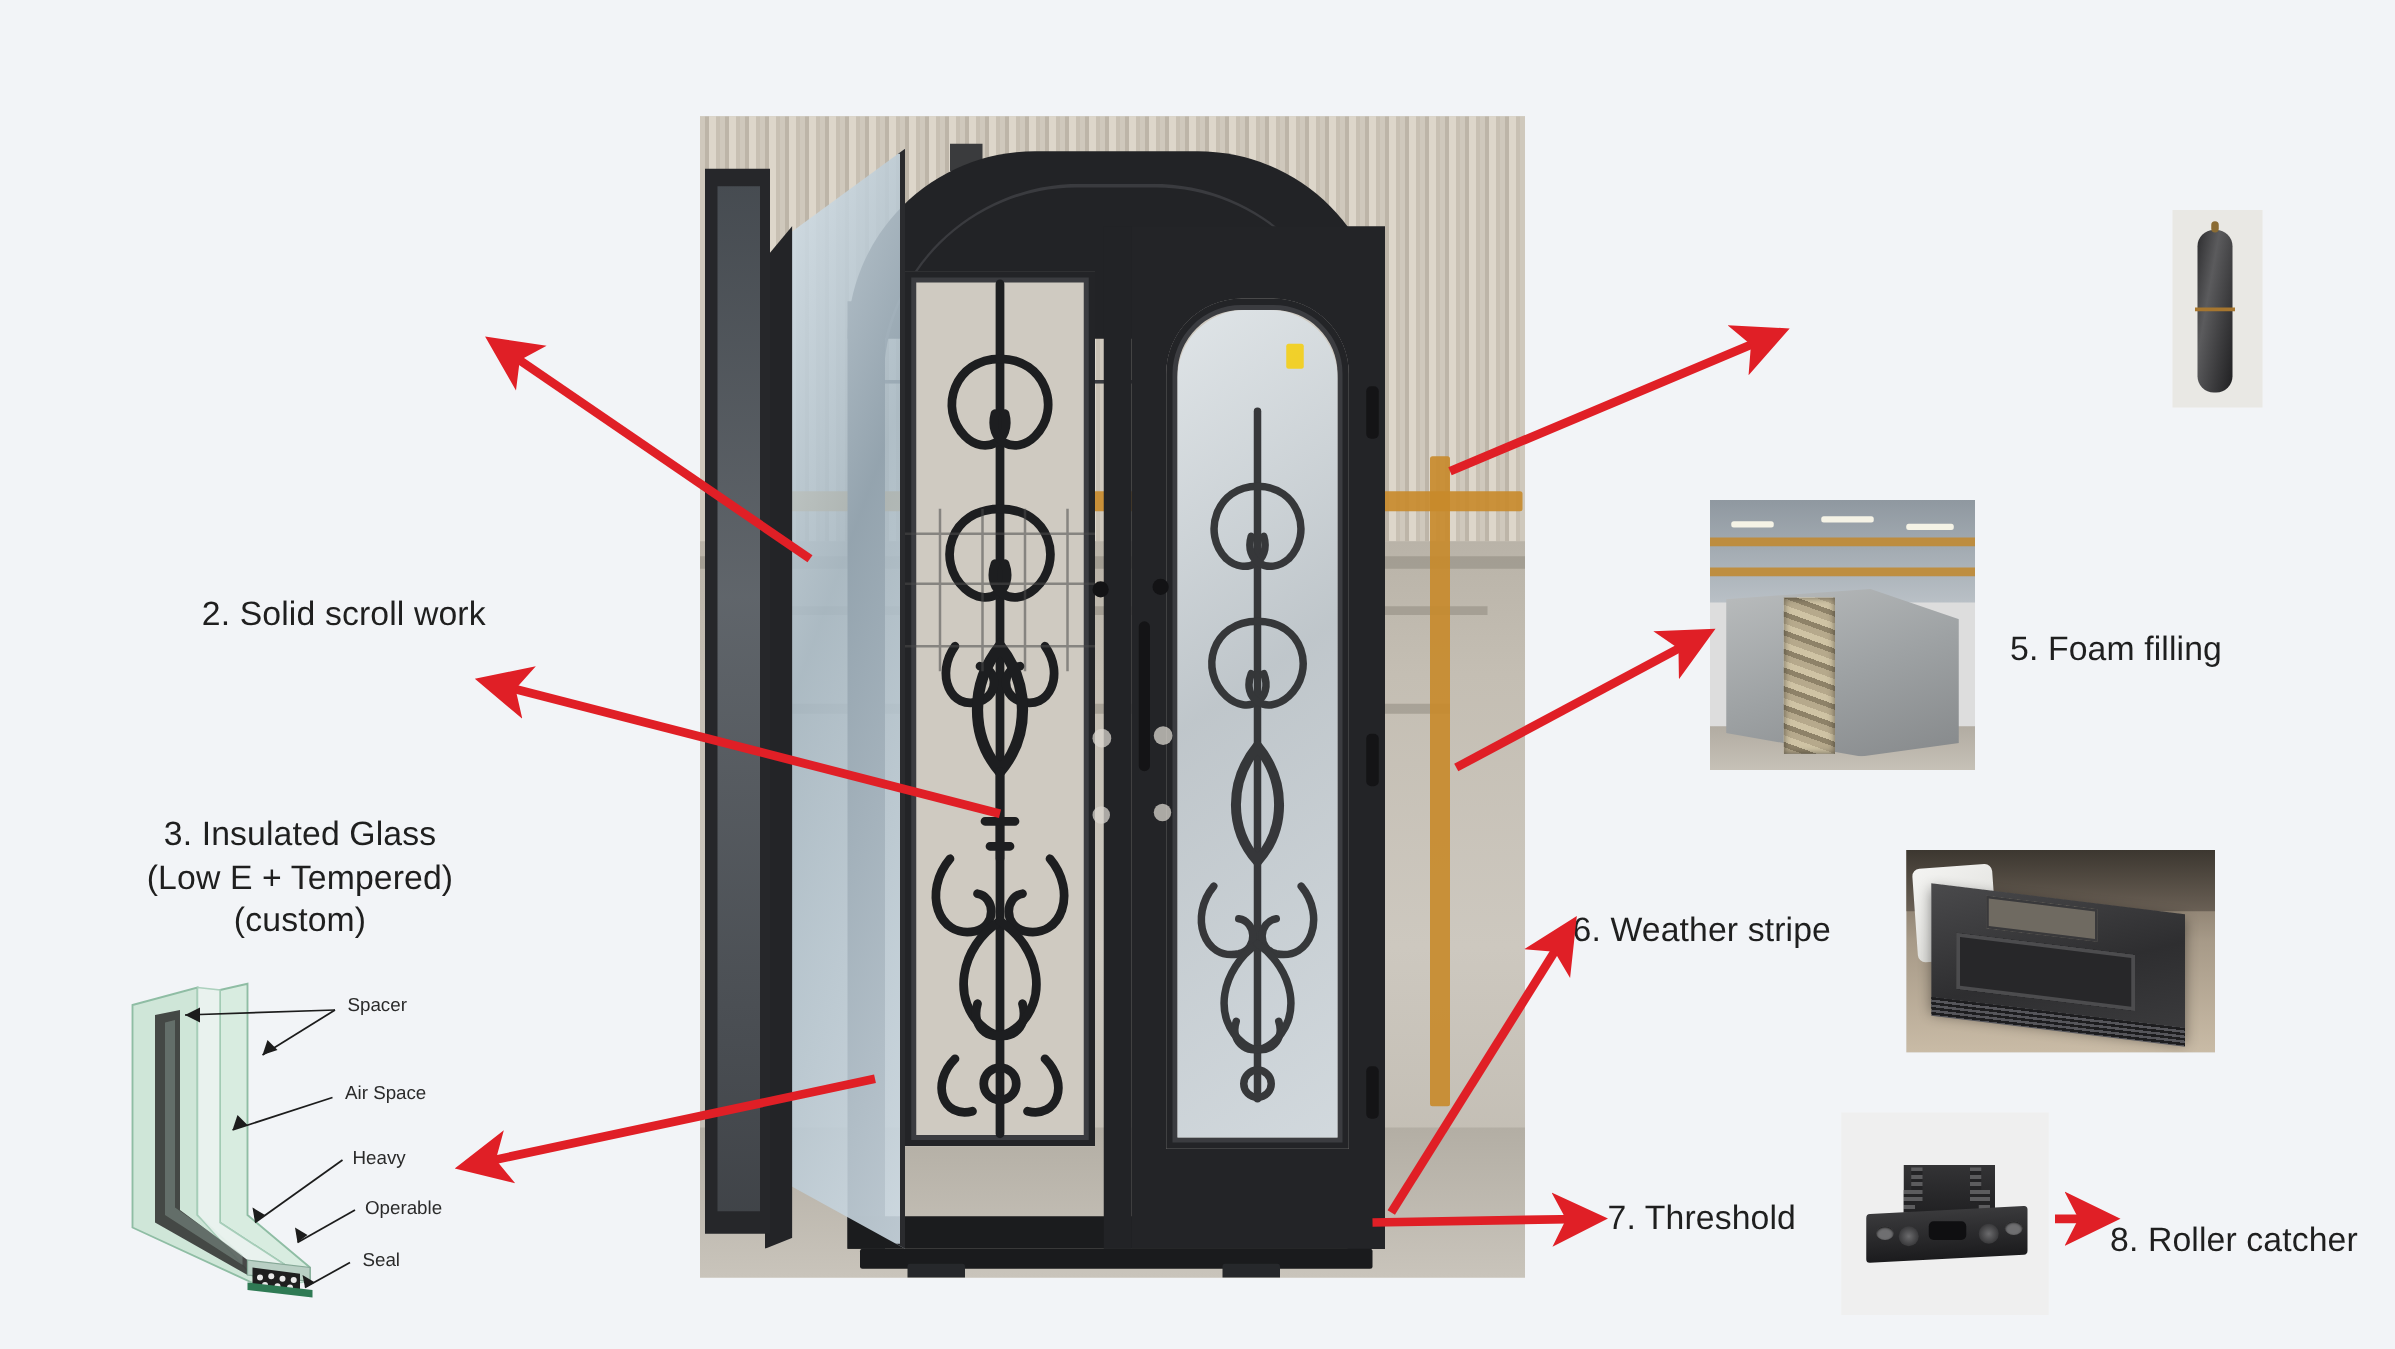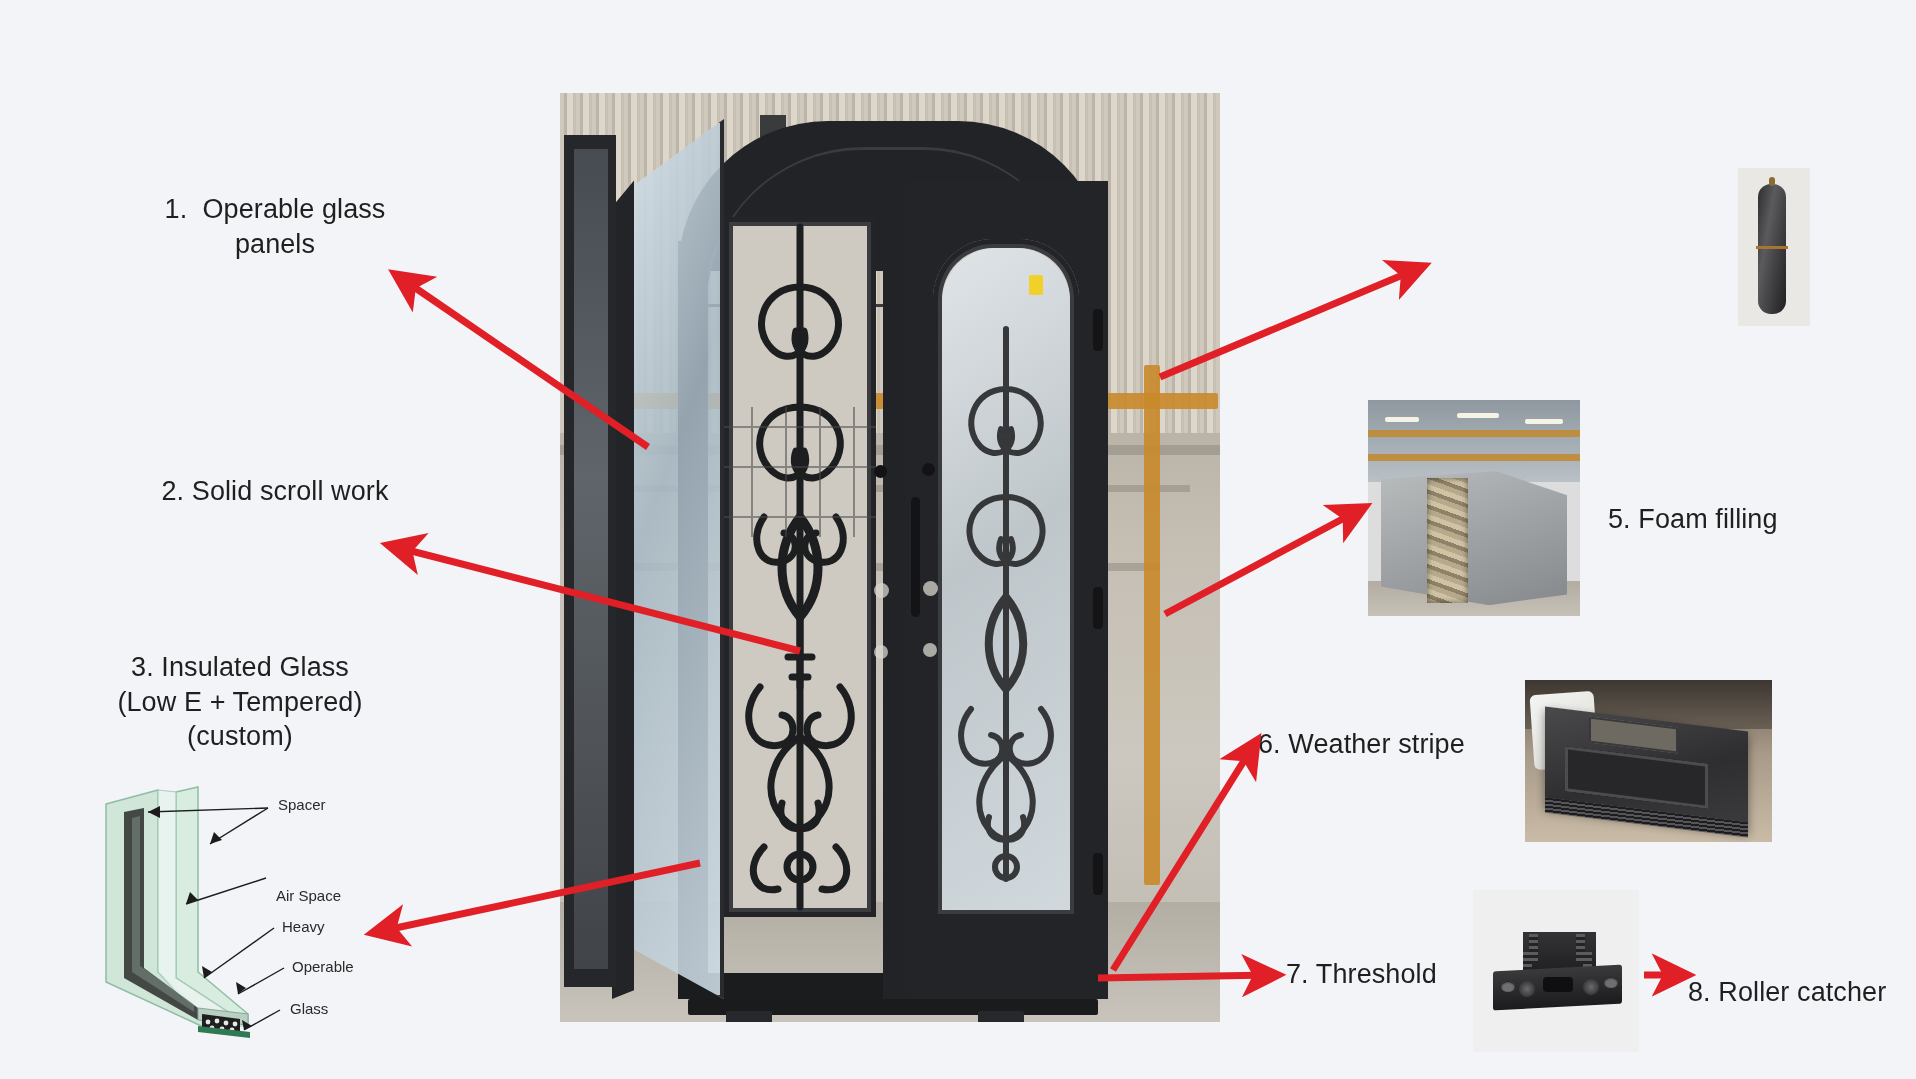--- a/index.html
+++ b/index.html
@@ -291,22 +291,20 @@
     <div id="open-leaf">
       <div class="sheet"></div>
       <div class="edge"></div>
     </div>
     <div id="side-panel">
       <div class="sp-glass"></div>
     </div>
 
   </div>
 
-  <div class="label center" style="left:100px;top:192px;width:350px;">1.  Operable glass
-panels</div>
 
   <div class="label center" style="left:100px;top:474px;width:350px;">2. Solid scroll work</div>
 
   <div class="label center" style="left:40px;top:650px;width:400px;">3. Insulated Glass
 (Low E + Tempered)
 (custom)</div>
 
 
   <div class="label left" style="left:1608px;top:502px;">5. Foam filling</div>
 
@@ -397,24 +395,24 @@
         <polygon points="50,30 62,24 62,36"></polygon>
         <polygon points="112,62 116,50 124,58"></polygon>
         <polygon points="88,122 92,110 100,118"></polygon>
         <polygon points="106,196 104,184 114,190"></polygon>
         <polygon points="140,212 138,200 148,206"></polygon>
         <polygon points="146,248 144,238 154,244"></polygon>
       </g>
     </svg>
 
     <div class="ig-label" style="left:180px;top:14px;">Spacer</div>
-    <div class="ig-label" style="left:178px;top:84px;margin-top:21px;">Air Space</div>
+    <div class="ig-label" style="left:178px;top:84px;">Air Space</div>
     <div class="ig-label" style="left:184px;top:136px;">Heavy</div>
     <div class="ig-label" style="left:194px;top:176px;">Operable</div>
-    <div class="ig-label" style="left:192px;top:218px;">Glass</div>
+    <div class="ig-label" style="left:192px;top:218px;">Seal</div>
   </div>
 
   <svg id="arrows" viewBox="0 0 1916 1079">
     <defs>
       <marker id="ah" markerWidth="7" markerHeight="7" refX="5.2" refY="3.5" orient="auto" markerUnits="strokeWidth">
         <path d="M0,0.4 L6.4,3.5 L0,6.6 L1.6,3.5 Z" fill="#e01f26"></path>
       </marker>
     </defs>
     <g stroke="#e01f26" stroke-width="7" fill="none" marker-end="url(#ah)" stroke-linecap="butt">
 

